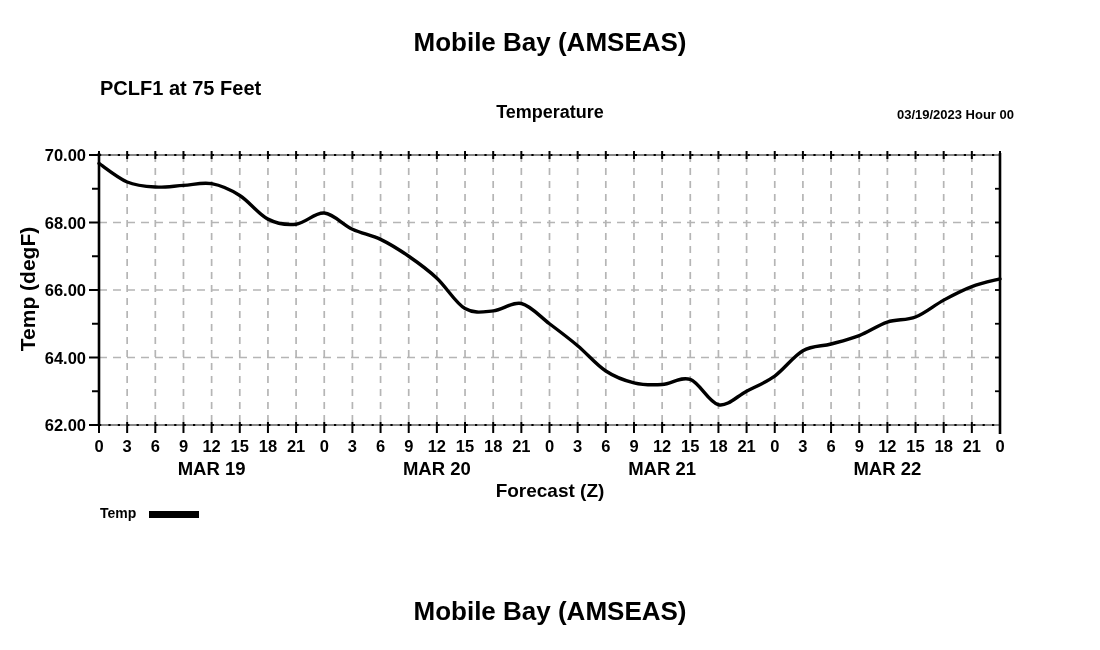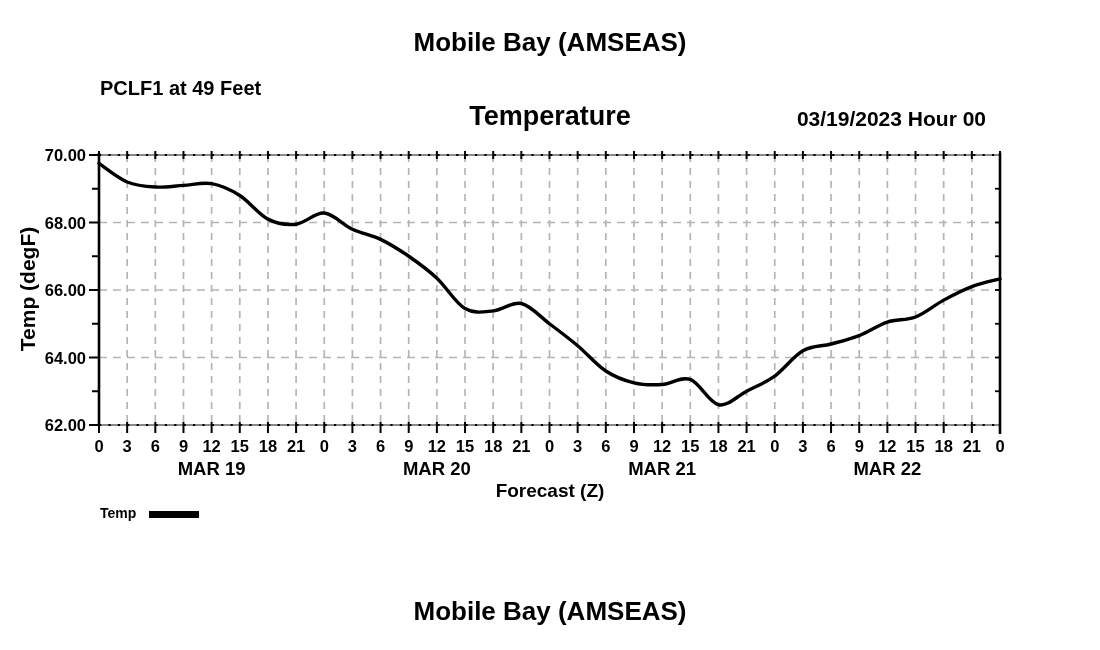--- a/index.html
+++ b/index.html
@@ -3,35 +3,35 @@
 <meta charset="utf-8">
 <style>
   html,body{margin:0;padding:0;background:#fff;}
   .page{position:relative;width:1100px;height:650px;background:#ffffff;overflow:hidden;
         font-family:"Liberation Sans",sans-serif;color:#000;}
   #plot{position:absolute;left:0;top:0;z-index:1;}
   .txt{position:absolute;font-weight:bold;white-space:pre;z-index:2;line-height:1;}
   .top-title{left:0;right:0;top:29px;text-align:center;font-size:26px;}
   .station1{left:100px;top:78px;font-size:20px;}
   .station2{left:100px;top:107px;font-size:20px;}
-  .subtitle{left:0;right:0;top:103px;text-align:center;font-size:27px;}
-  .datetime{right:114px;top:108px;font-size:21px;text-align:center;}
+  .subtitle{left:0;right:0;top:103px;text-align:center;font-size:18px;}
+  .datetime{right:86px;top:108px;font-size:13px;text-align:center;}
   .ylabel{left:27px;top:289px;font-size:21px;transform:translate(-50%,-50%) rotate(-90deg);}
   .xlabel{left:0;right:0;top:481px;text-align:center;font-size:19px;}
   .legend{position:absolute;left:100px;top:505px;z-index:2;display:flex;align-items:center;}
   .legend-label{font-weight:bold;font-size:14px;white-space:pre;}
   .legend-swatch{display:inline-block;width:50px;height:7px;margin-left:13px;margin-top:3px;}
   .bottom-title{left:0;right:0;top:598px;text-align:center;font-size:26px;}
 </style>
 </head>
 <body>
 
 <div class="page">
   <div class="txt top-title">Mobile Bay (AMSEAS)</div>
-  <div class="txt station1">PCLF1 at 49 Feet</div>
+  <div class="txt station1">PCLF1 at 75 Feet</div>
   <div class="txt subtitle">Temperature</div>
   <div class="txt datetime">03/19/2023 Hour 00</div>
   <div class="txt ylabel">Temp (degF)</div>
 
   <svg id="plot" width="1100" height="650" viewBox="0 0 1100 650" aria-hidden="true">
       <line x1="127.15625" y1="155" x2="127.15625" y2="425" stroke="#b5b5b5" stroke-width="1.7" stroke-dasharray="7 6"></line>
       <line x1="155.3125" y1="155" x2="155.3125" y2="425" stroke="#b5b5b5" stroke-width="1.7" stroke-dasharray="7 6"></line>
       <line x1="183.46875" y1="155" x2="183.46875" y2="425" stroke="#b5b5b5" stroke-width="1.7" stroke-dasharray="7 6"></line>
       <line x1="211.625" y1="155" x2="211.625" y2="425" stroke="#b5b5b5" stroke-width="1.7" stroke-dasharray="7 6"></line>
       <line x1="239.78125" y1="155" x2="239.78125" y2="425" stroke="#b5b5b5" stroke-width="1.7" stroke-dasharray="7 6"></line>

